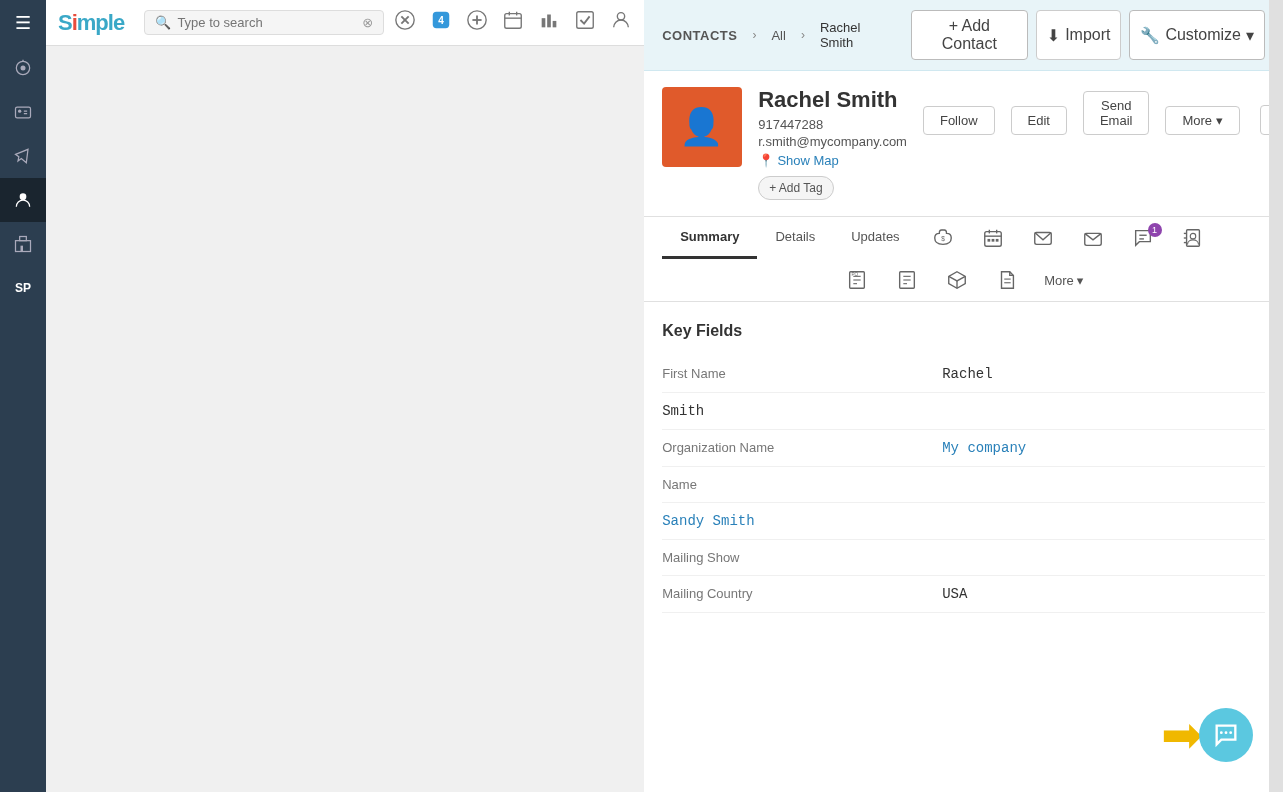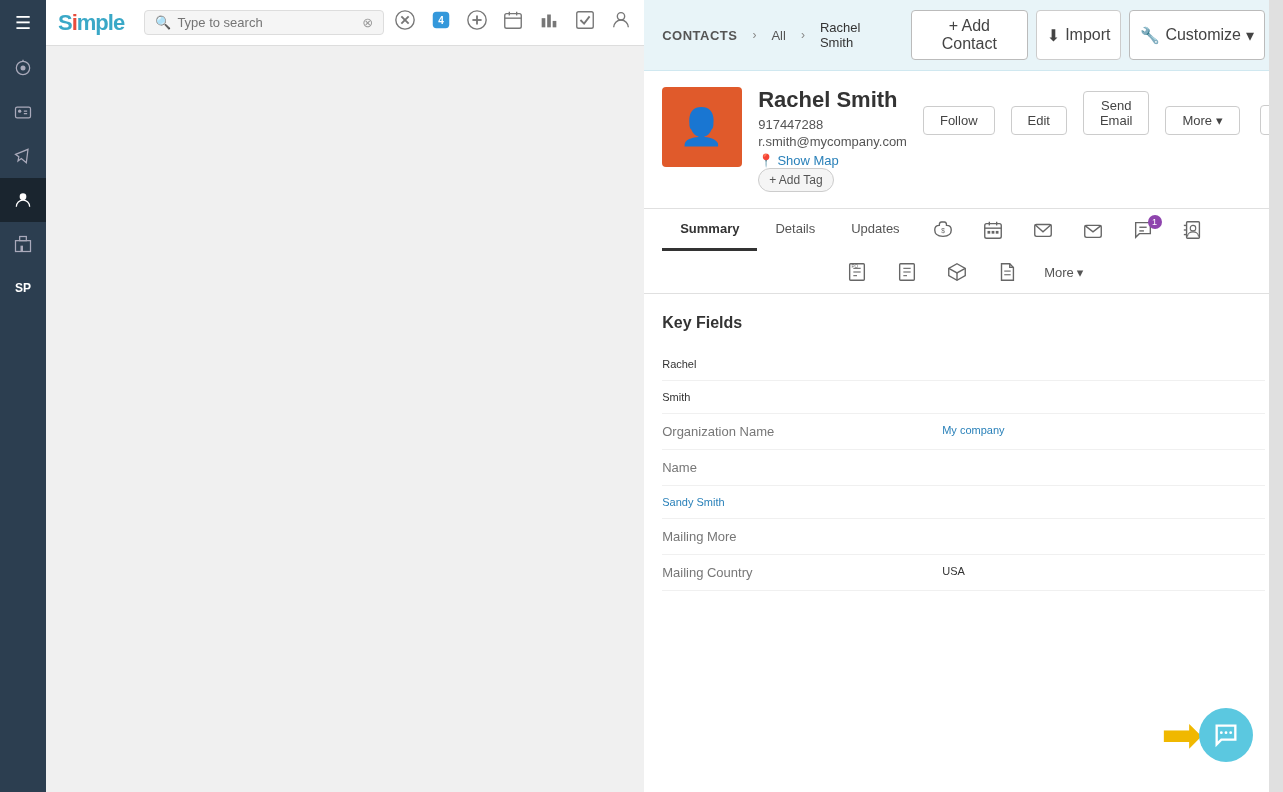--- a/index.html
+++ b/index.html
@@ -254,21 +254,21 @@
       color: #555;
     }
     .add-tag-btn {
       padding: 4px 10px;
       border: 1px solid #ccc;
       border-radius: 12px;
       background: #f5f5f5;
       font-size: 12px;
       cursor: pointer;
       color: #555;
-      margin-top: 0;
+      margin-top: 8px;
       text-align: center;
     }
 
     
     .tabs-section {
       background: #fff;
       border-bottom: 1px solid #e0e0e0;
       padding: 0 18px;
       flex-shrink: 0;
     }
@@ -340,23 +340,24 @@
       padding: 10px 0;
       border-bottom: 1px solid #f0f0f0;
     }
     .field-label {
       width: 280px;
       font-size: 13px;
       color: #777;
       flex-shrink: 0;
     }
     .field-value {
-      font-size: 11px;
+      font-size: 14px;
       color: #333;
       flex: 1;
+      font-family: Liberation Mono, monospace;
     }
     .field-value.link { color: #2980b9; cursor: pointer; }
 
     
     .chat-widget {
       position: fixed;
       bottom: 30px;
       right: 30px;
       display: flex;
       align-items: center;
@@ -632,38 +633,39 @@
           <span>More</span>
           <span>▾</span>
         </div>
       </div>
     </div>
 
     <div class="main-content">
       <div class="key-fields-title">Key Fields</div>
 
       <div class="field-row">
+        <span class="field-label">First Name</span>
         <span class="field-value">Rachel</span>
       </div>
       <div class="field-row">
         <span class="field-value">Smith</span>
       </div>
       <div class="field-row">
         <span class="field-label">Organization Name</span>
         <span class="field-value link">My company</span>
       </div>
       <div class="field-row">
         <span class="field-label">Name</span>
         <span class="field-value"></span>
       </div>
       <div class="field-row">
         <span class="field-value link">Sandy Smith</span>
       </div>
       <div class="field-row">
-        <span class="field-label">Mailing More</span>
+        <span class="field-label">Mailing Show</span>
         <span class="field-value"></span>
       </div>
       <div class="field-row">
         <span class="field-label">Mailing Country</span>
         <span class="field-value">USA</span>
       </div>
     </div>
 
   </div>
 

